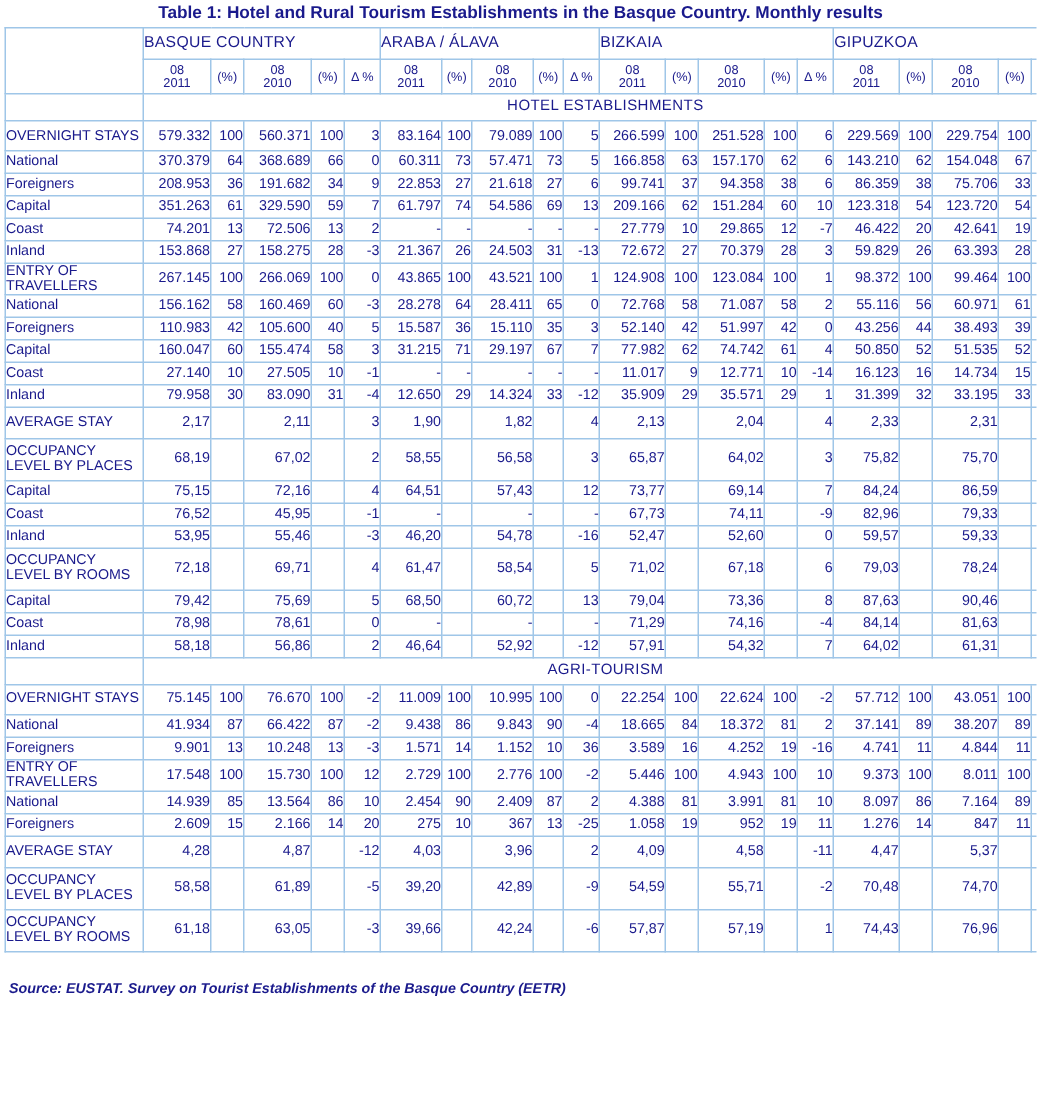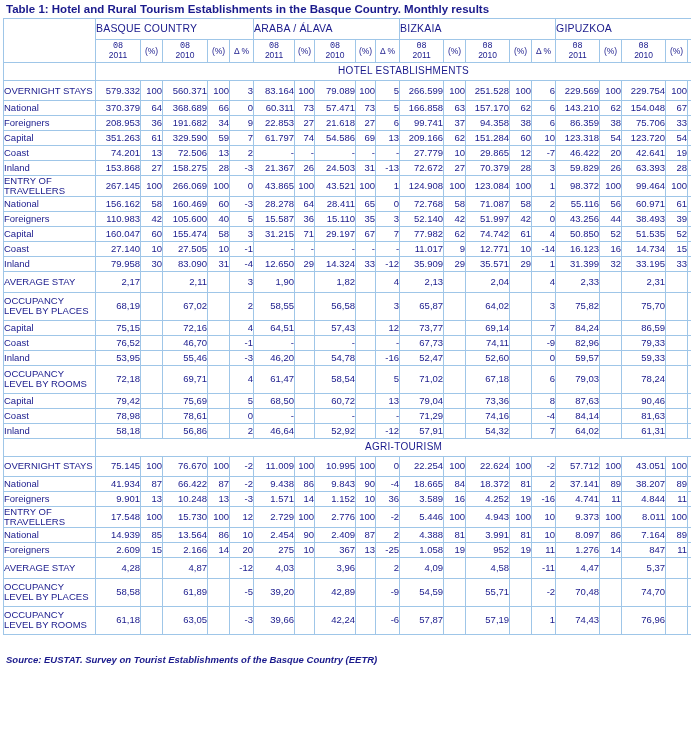--- a/index.html
+++ b/index.html
@@ -7,21 +7,21 @@
     width:691px;height:746px;
     background:#ffffff;
     font-family:"Liberation Sans", sans-serif;
     color:#1a1a8c;
     overflow:hidden;
   }
   #page{position:relative;width:691px;height:746px;box-sizing:border-box;padding:0 3px;}
 
   .caption{
     font-size:11.5px;font-weight:bold;color:#1a1a8c;
-    padding:3px 0 3px 3px;letter-spacing:0px;white-space:nowrap;
+    padding:3px 0 3px 3px;letter-spacing:0px;white-space:nowrap;text-align:center;
   }
 
   table.tbl{
     border-collapse:collapse;
     width:685px;
     table-layout:fixed;
     font-size:10px;
     color:#1a1a8c;
   }
   table.tbl td, table.tbl th{
@@ -34,21 +34,21 @@
 
   
   .hgroup{
     text-align:left;font-weight:bold;font-size:10.5px;
     height:20px;letter-spacing:0.2px;
   }
   .hsub{
     text-align:center;font-size:8.5px;height:22px;font-weight:normal;
     line-height:1.0;
   }
-  .hsub .y1{display:block;font-family:Liberation Mono, monospace;}
+  .hsub .y1{display:block;}
   .hsub .y2{display:block;}
   .hpct{text-align:center;font-size:8.5px;height:22px;}
   .hdelta{text-align:center;font-size:8.5px;height:22px;}
   .corner{border-left:1px solid #ffffff;border-top:1px solid #ffffff;}
   .corner-blank{background:#ffffff;}
 
   .sectionband{
     text-align:center;font-weight:bold;font-size:10px;height:17px;
     letter-spacing:0.3px;
   }
@@ -514,21 +514,21 @@
           <td class="num sep-top">84,24</td>
           <td class="pct sep-top"></td>
           <td class="num sep-top">86,59</td>
           <td class="pct sep-top"></td>
           <td class="dl sep-top">-3</td>
         </tr>
         <tr class="r-norm">
           <td class="lbl-ind">Coast</td>
           <td class="num">76,52</td>
           <td class="pct"></td>
-          <td class="num">46,70</td>
+          <td class="num">45,95</td>
           <td class="pct"></td>
           <td class="dl">-1</td>
           <td class="num">-</td>
           <td class="pct"></td>
           <td class="num">-</td>
           <td class="pct"></td>
           <td class="dl">-</td>
           <td class="num">67,73</td>
           <td class="pct"></td>
           <td class="num">74,11</td>

